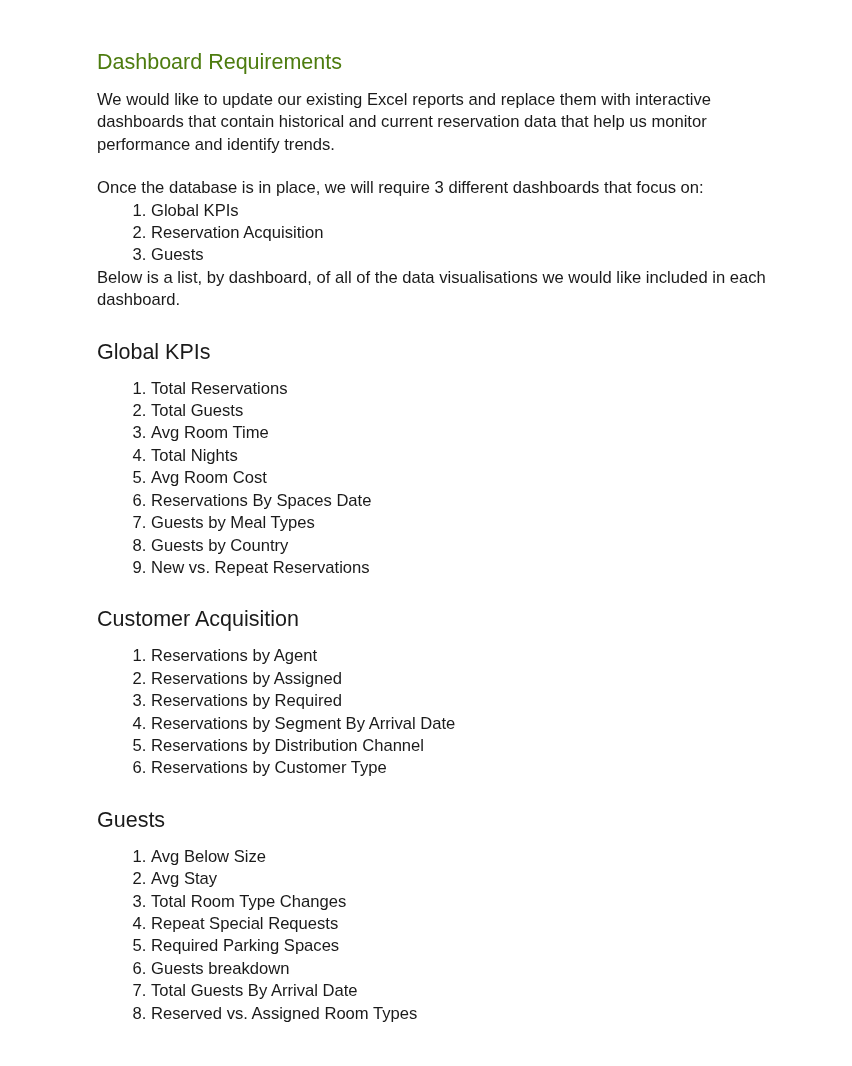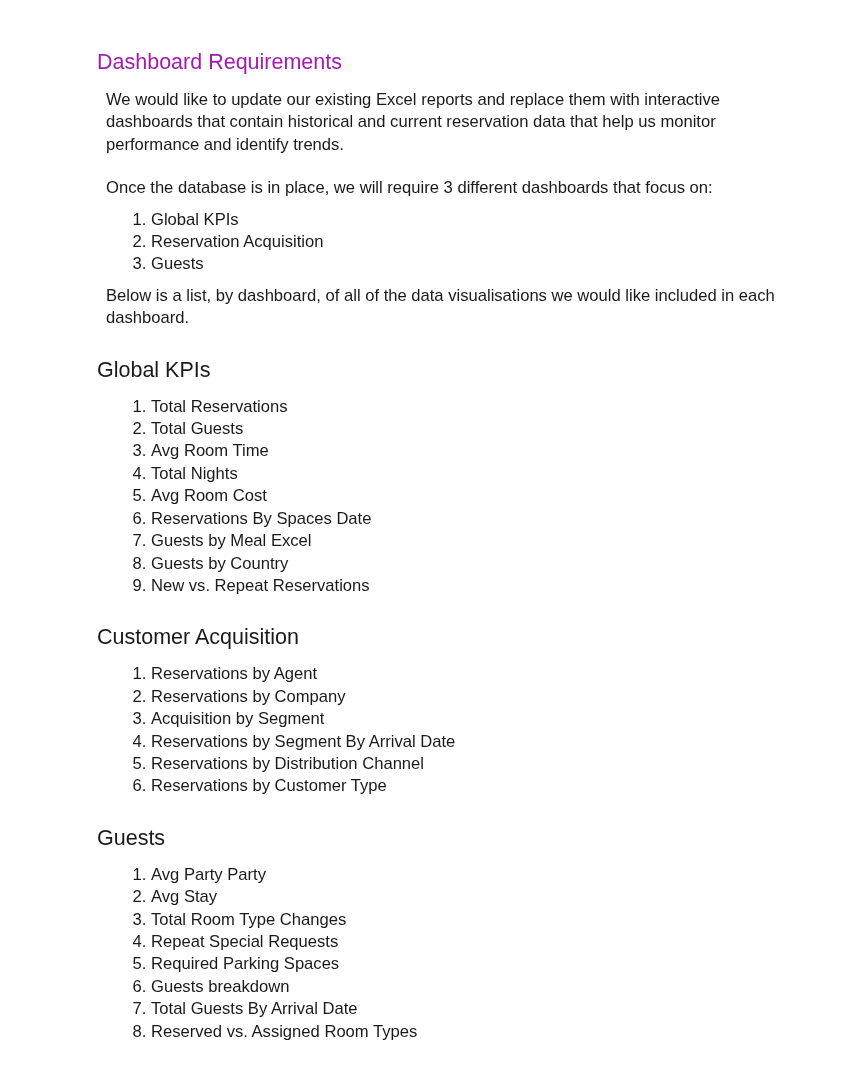--- a/index.html
+++ b/index.html
@@ -21,31 +21,31 @@
     overflow: hidden;
   }
   .content {
     width: 690px;
   }
   .doc-title {
     font-size: 21.5px;
     font-weight: 400;
     line-height: 27px;
     margin: 0 0 13px 0;
-    color: #a21caf;
+    color: #4d7c0f;
   }
   .section-heading {
     font-size: 21.5px;
     font-weight: 400;
     line-height: 27px;
     margin: 27px 0 12px 0;
     color: #1a1a1a;
   }
   p {
-    margin: 9px;
+    margin: 0;
   }
   .intro {
     margin-bottom: 21px;
   }
   ol {
     margin: 0;
     padding-left: 54px;
   }
   ol li {
     line-height: 22.4px;
@@ -73,42 +73,42 @@
 
     <div>
       <h2 class="section-heading">Global KPIs</h2>
       <ol>
           <li>Total Reservations</li>
           <li>Total Guests</li>
           <li>Avg Room Time</li>
           <li>Total Nights</li>
           <li>Avg Room Cost</li>
           <li>Reservations By Spaces Date</li>
-          <li>Guests by Meal Excel</li>
+          <li>Guests by Meal Types</li>
           <li>Guests by Country</li>
           <li>New vs. Repeat Reservations</li>
         </ol>
     </div>
 
     <div>
       <h2 class="section-heading">Customer Acquisition</h2>
       <ol>
           <li>Reservations by Agent</li>
-          <li>Reservations by Company</li>
-          <li>Acquisition by Segment</li>
+          <li>Reservations by Assigned</li>
+          <li>Reservations by Required</li>
           <li>Reservations by Segment By Arrival Date</li>
           <li>Reservations by Distribution Channel</li>
           <li>Reservations by Customer Type</li>
         </ol>
     </div>
 
     <div>
       <h2 class="section-heading">Guests</h2>
       <ol>
-          <li>Avg Party Party</li>
+          <li>Avg Below Size</li>
           <li>Avg Stay</li>
           <li>Total Room Type Changes</li>
           <li>Repeat Special Requests</li>
           <li>Required Parking Spaces</li>
           <li>Guests breakdown</li>
           <li>Total Guests By Arrival Date</li>
           <li>Reserved vs. Assigned Room Types</li>
         </ol>
     </div>
 

